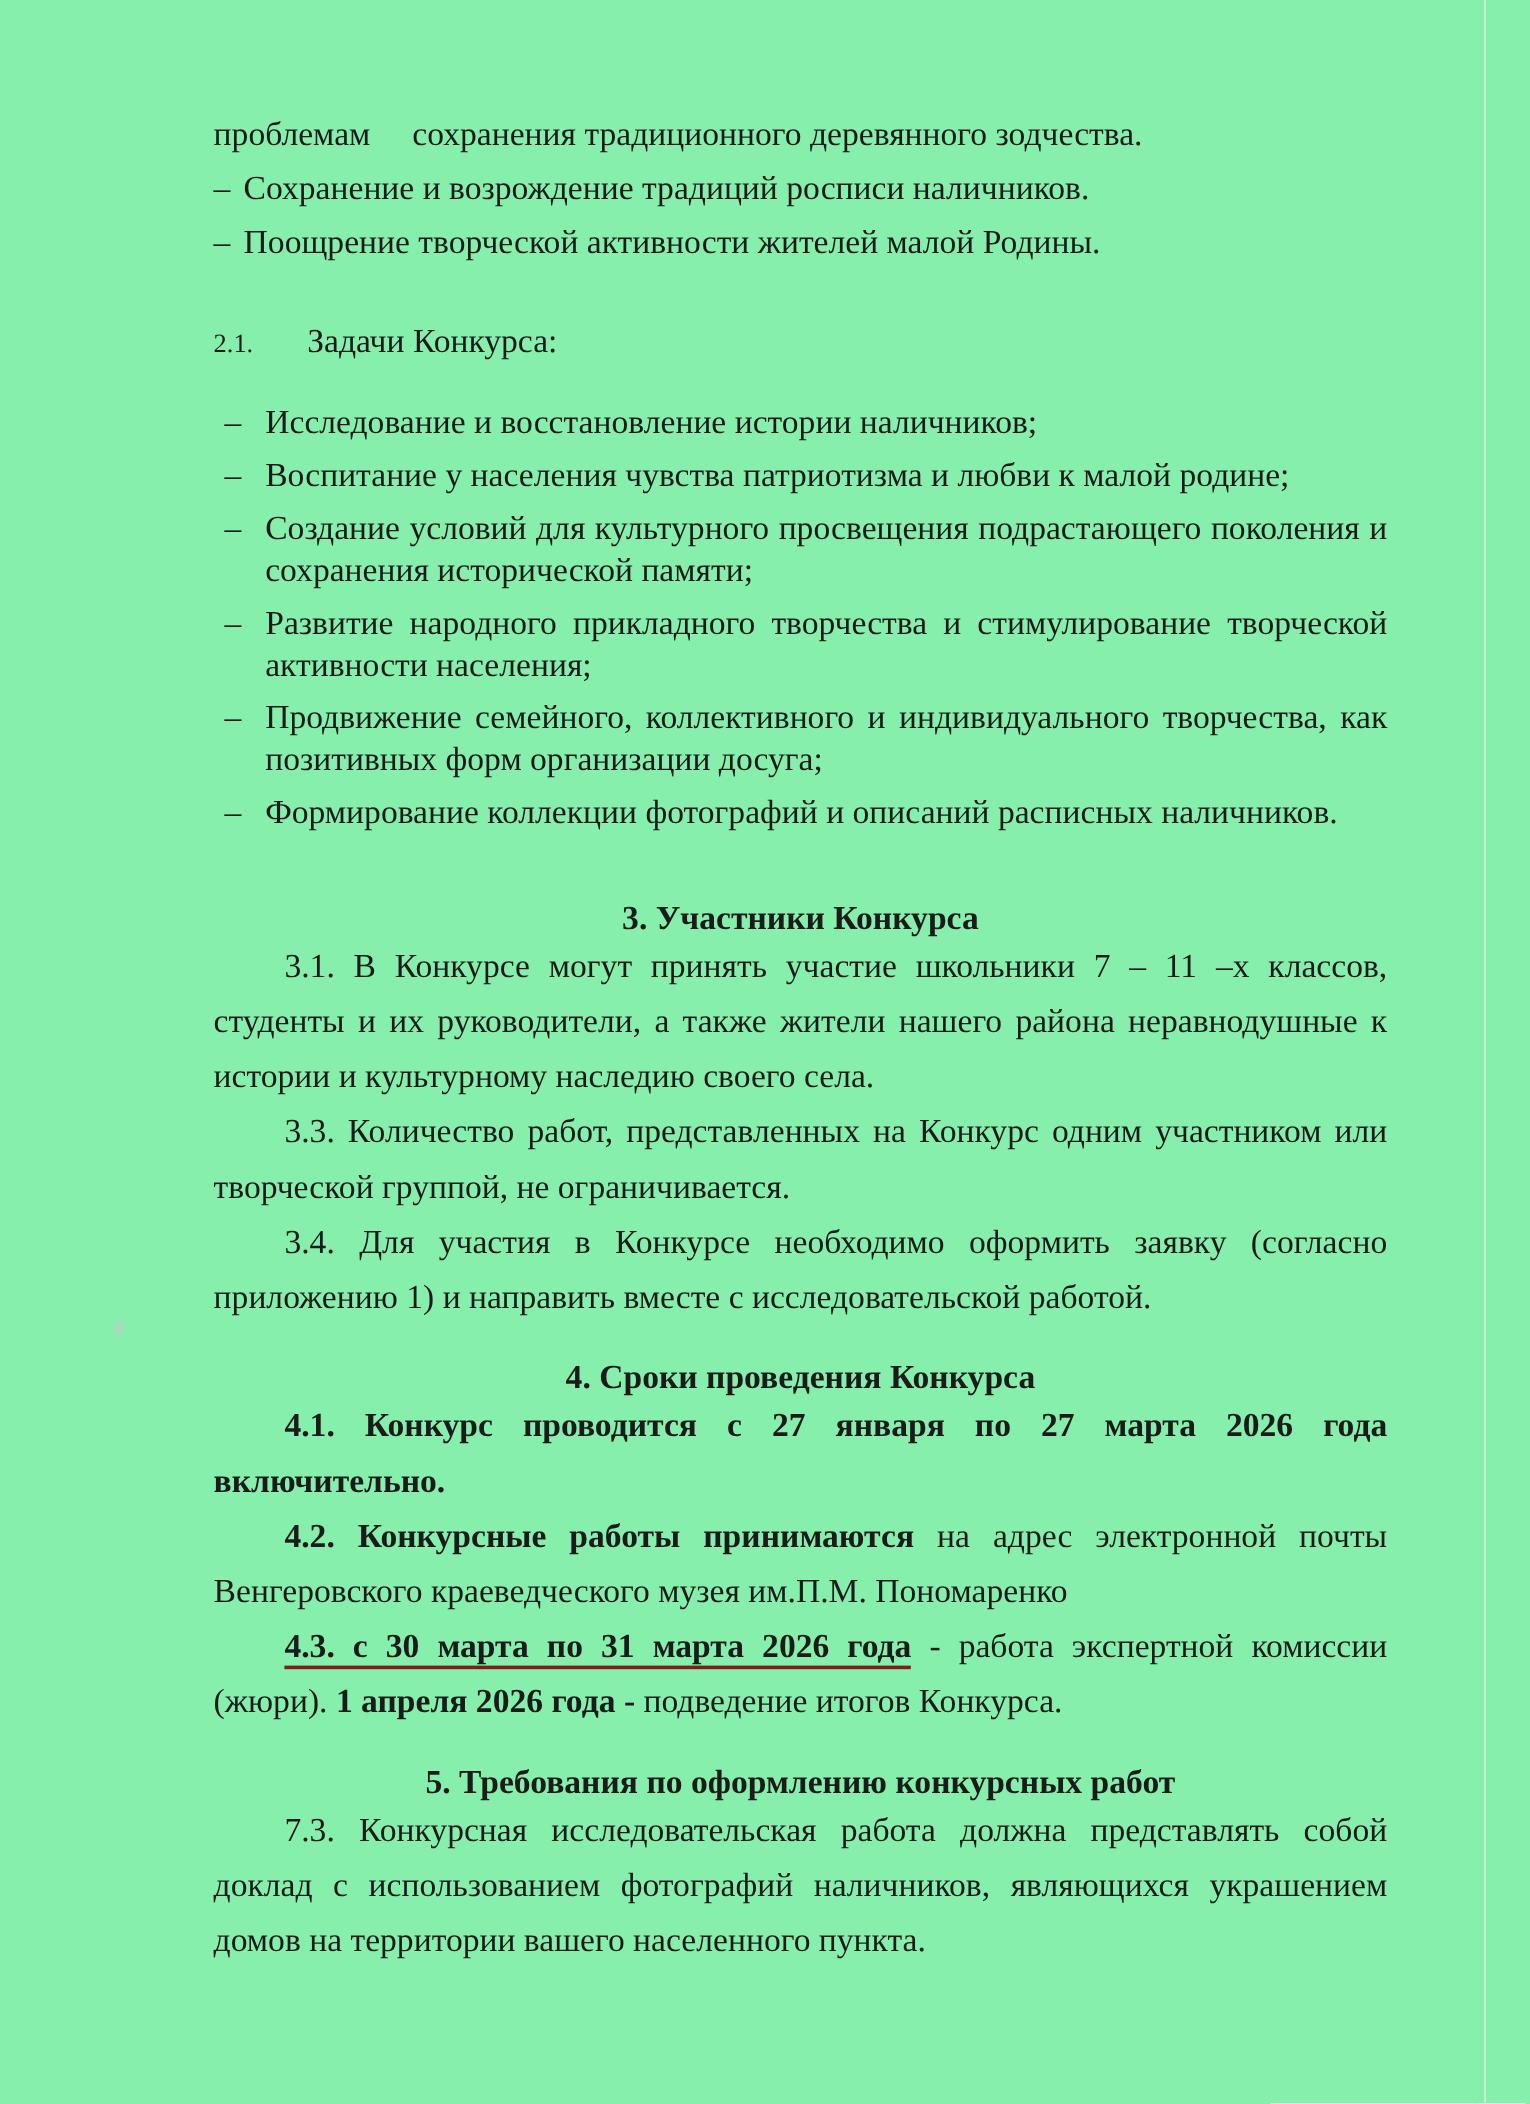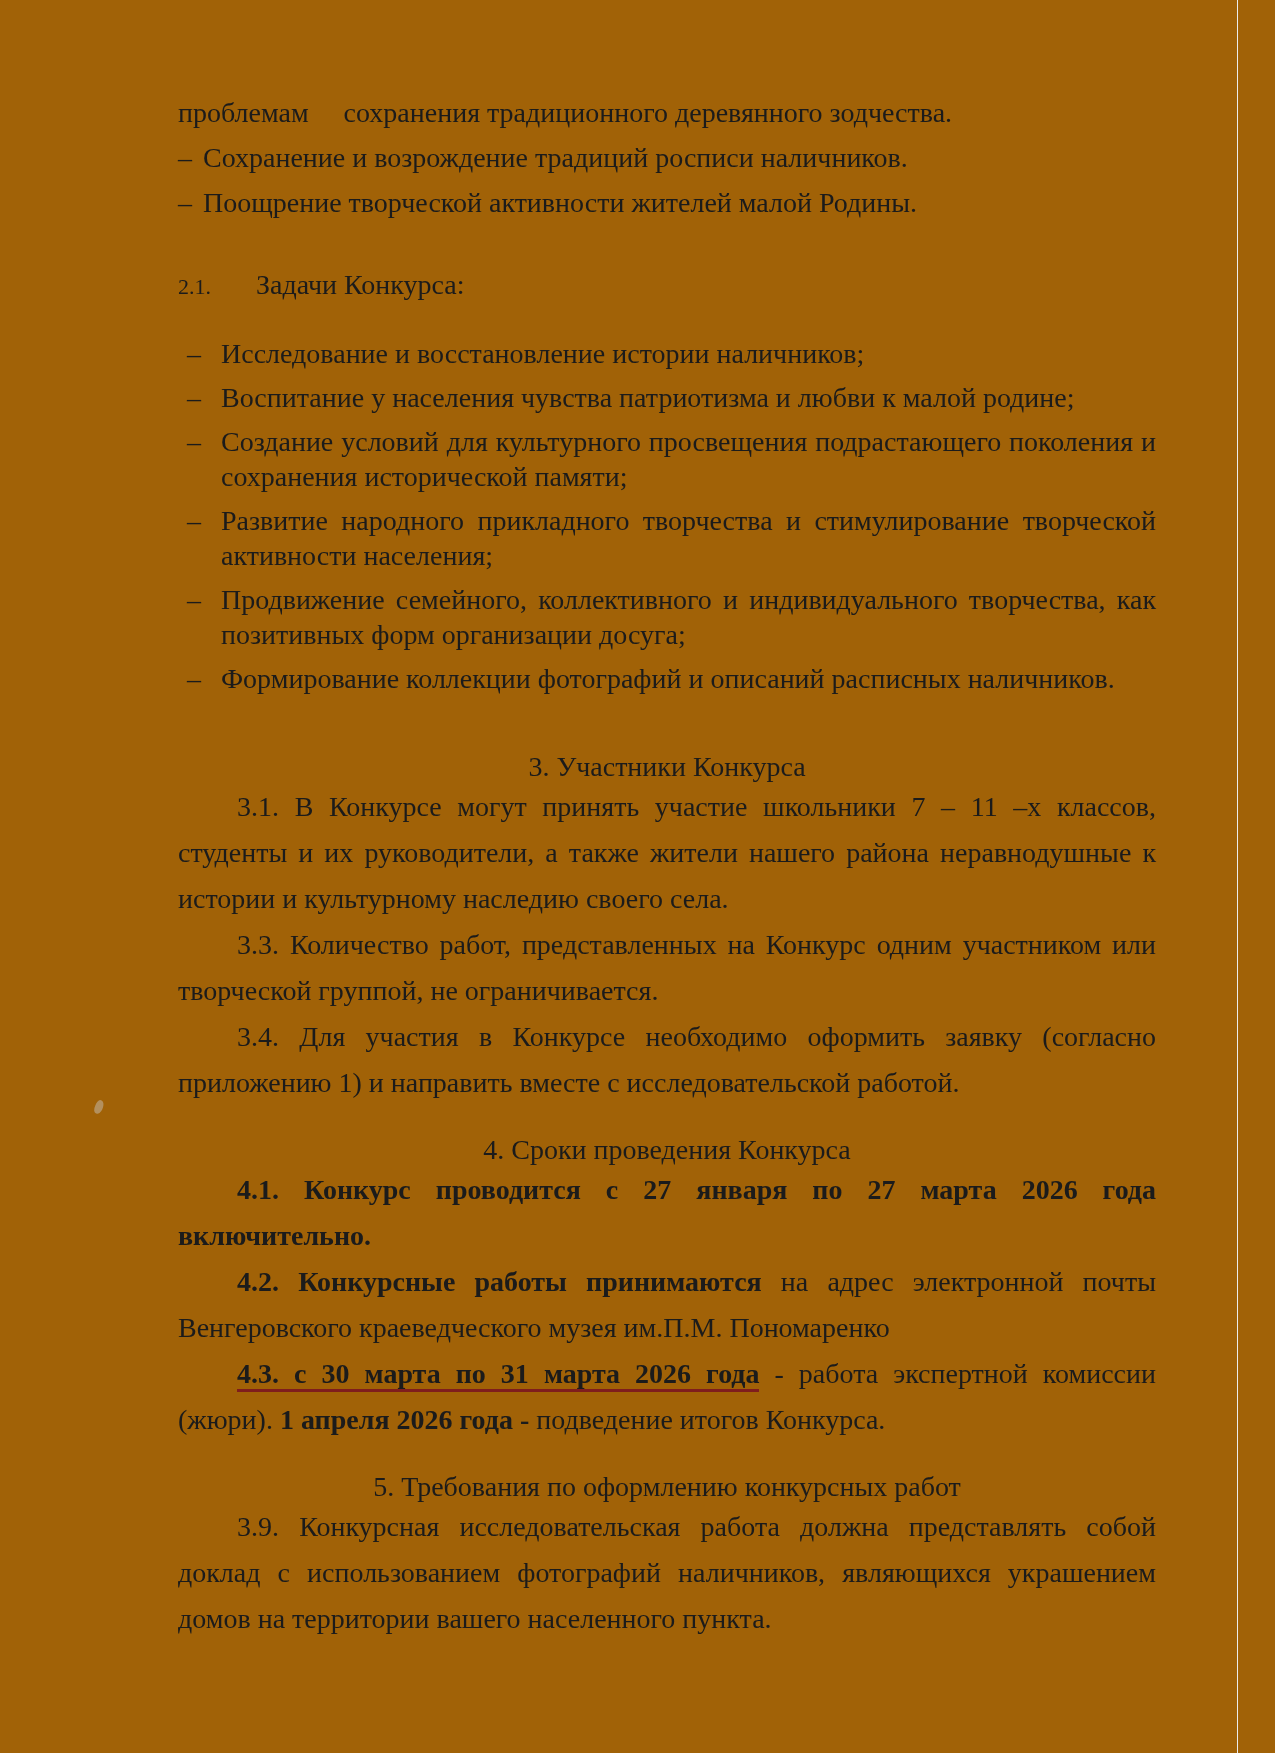--- a/index.html
+++ b/index.html
@@ -1,20 +1,20 @@
 <!DOCTYPE html>
 <html><head>
 <meta charset="utf-8">
 <style>
   html, body { margin: 0; padding: 0; background: #ffffff; }
   .page {
     position: relative;
     width: 1275px;
     height: 1753px;
-    background: #a16207;
+    background: #86efac;
     overflow: hidden;
     font-family: "Liberation Serif", "DejaVu Serif", serif;
     color: #1b1b1b;
   }
   .content {
     position: absolute;
     left: 178px;
     top: 0;
     width: 978px;
     padding-top: 95px;
@@ -54,21 +54,21 @@
     padding-left: 9px;
     box-sizing: border-box;
   }
   .task-text {
     flex: 1 1 auto;
     text-align: justify;
   }
   .heading {
     margin: 54px 0 0 0;
     line-height: 34px;
-    font-weight: normal;
+    font-weight: bold;
     text-align: center;
   }
   .heading.tight { margin-top: 27px; }
   .para {
     line-height: 46px;
     text-align: justify;
     text-indent: 59px;
   }
   .bold { font-weight: bold; }
   .u {
@@ -148,19 +148,19 @@
     <p class="para">3.1. В Конкурсе могут принять участие школьники 7 – 11 –х классов, студенты и их руководители, а также жители нашего района неравнодушные к истории и культурному наследию своего села.</p>
     <p class="para">3.3. Количество работ, представленных на Конкурс одним участником или творческой группой, не ограничивается.</p>
     <p class="para">3.4. Для участия в Конкурсе необходимо оформить заявку (согласно приложению 1) и направить вместе с исследовательской работой.</p>
 
     <p class="heading tight">4. Сроки проведения Конкурса</p>
     <p class="para bold">4.1. Конкурс проводится с 27 января по 27 марта 2026 года включительно.</p>
     <p class="para"><span class="bold">4.2. Конкурсные работы принимаются</span><span> на адрес электронной почты Венгеровского краеведческого музея им.П.М. Пономаренко</span></p>
     <p class="para"><span class="bold u">4.3. с 30 марта по 31 марта 2026 года</span><span> - работа экспертной комиссии (жюри). </span><span class="bold">1 апреля 2026 года - </span><span>подведение итогов Конкурса.</span></p>
 
     <p class="heading tight">5. Требования по оформлению конкурсных работ</p>
-    <p class="para">3.9. Конкурсная исследовательская работа должна представлять собой доклад с использованием фотографий наличников, являющихся украшением домов на территории вашего населенного пункта.</p>
+    <p class="para">7.3. Конкурсная исследовательская работа должна представлять собой доклад с использованием фотографий наличников, являющихся украшением домов на территории вашего населенного пункта.</p>
 
   </div>
 
   <div class="edge-line"></div>
   <div class="smudge"></div>
 </div>
 
 </body></html>

